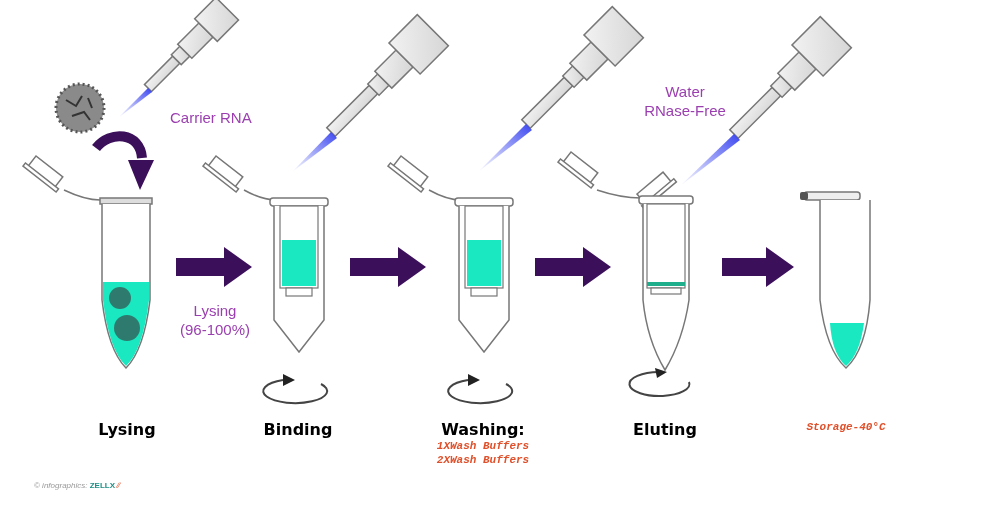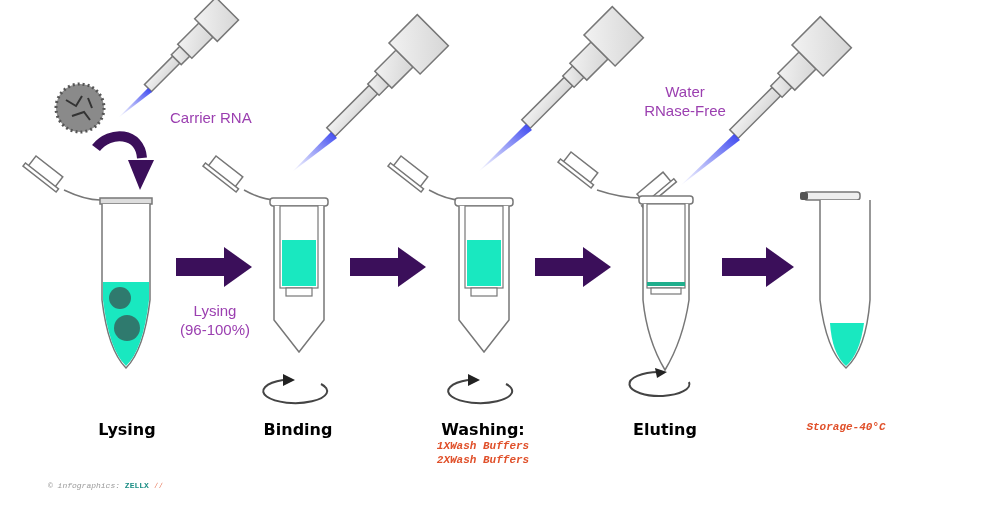--- a/index.html
+++ b/index.html
@@ -2,21 +2,21 @@
 <html><head>
 <meta charset="utf-8">
 <style>
   html,body{margin:0;padding:0;background:#ffffff;}
   body{width:1000px;height:515px;position:relative;overflow:hidden;font-family:"DejaVu Sans",sans-serif;}
   svg.stage{position:absolute;left:0;top:0;}
   .lbl{position:absolute;text-align:center;white-space:nowrap;}
   .purple{color:#9b3fb0;font-family:"Liberation Sans",sans-serif;font-size:15px;line-height:19px;}
   .step{color:#000000;font-family:"DejaVu Sans",sans-serif;font-weight:bold;font-size:16px;}
   .sub{color:#e0502a;font-family:Liberation Mono, monospace;font-style:italic;font-weight:bold;font-size:11px;line-height:14px;}
-  .credit{position:absolute;left:48px;top:481px;font-size:8px;color:#9a9a9a;font-family:Liberation Mono, monospace;font-style:italic;}
+  .credit{position:absolute;left:34px;top:481px;font-size:8px;color:#9a9a9a;font-family:Liberation Sans, sans-serif;font-style:italic;}
   .credit b{color:#1e8f86;font-style:normal;}
   .credit i{color:#e0502a;font-style:normal;}
 </style>
 </head>
 <body>
 
 <svg class="stage" width="1000" height="515" viewBox="0 0 1000 515">
   <defs>
     <linearGradient id="stream" x1="0" y1="1" x2="1" y2="0">
       <stop offset="0" stop-color="#4a55f0" stop-opacity="0"></stop>

